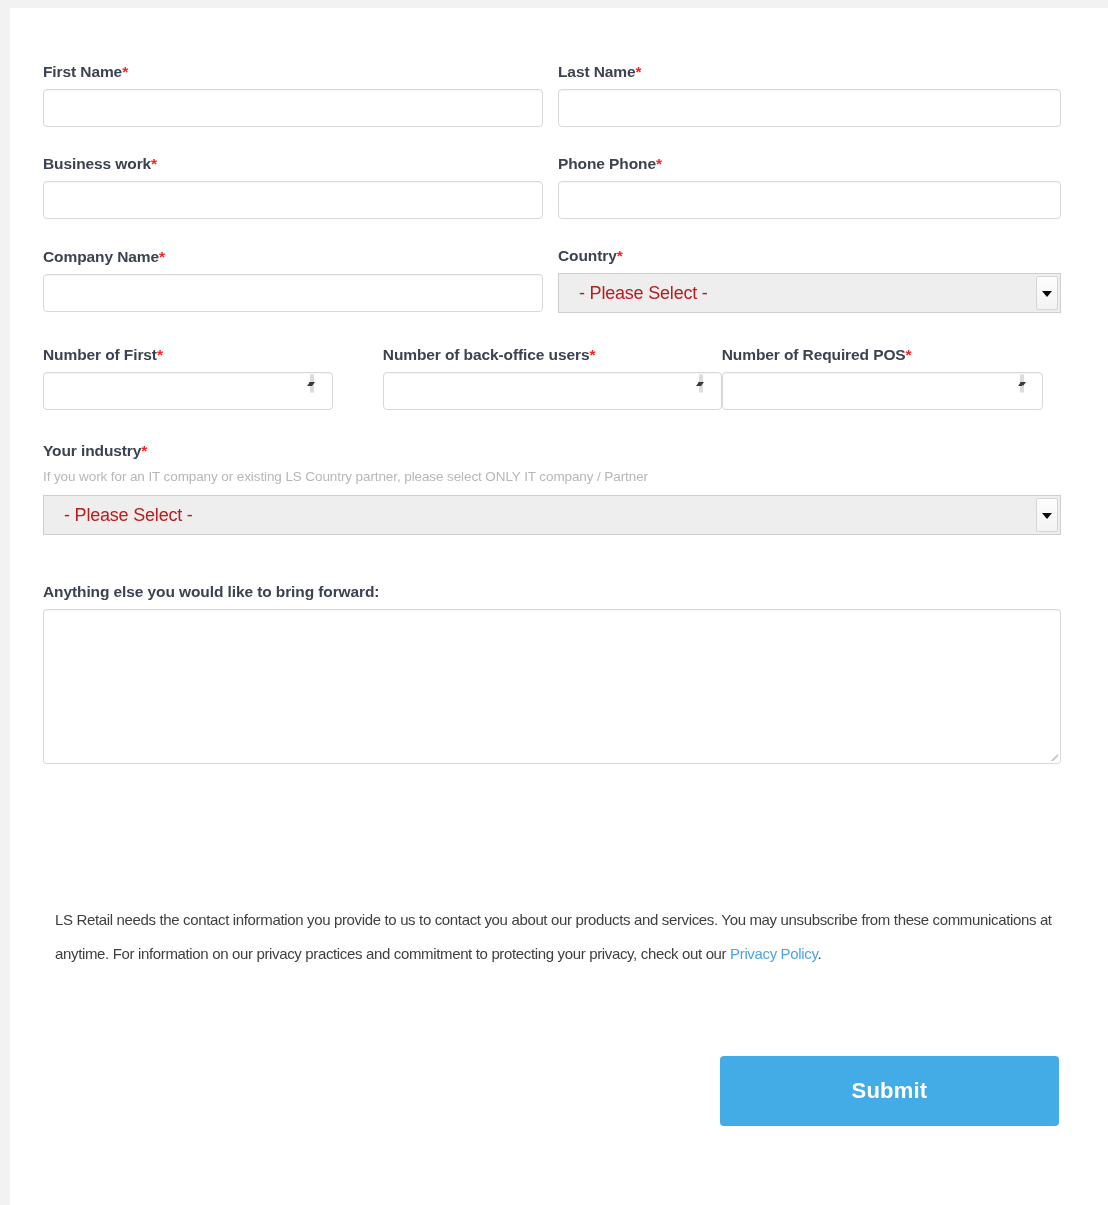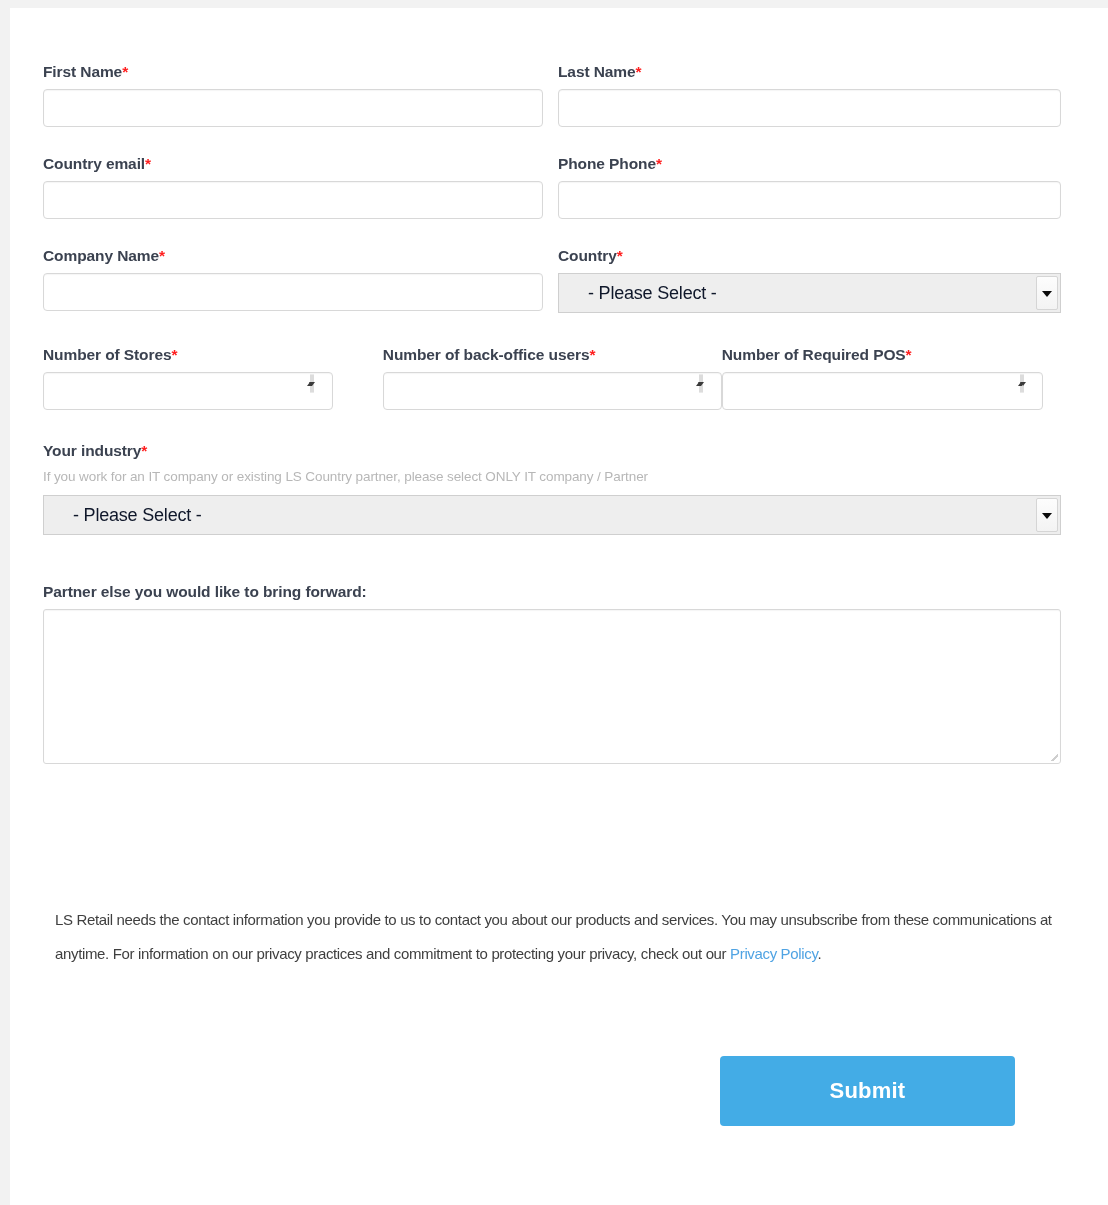--- a/index.html
+++ b/index.html
@@ -28,20 +28,21 @@
     position: absolute;
     left: 33px;
     top: 55px;
     width: 1020px;
   }
 
   
   .row {
     display: flex;
     width: 1018px;
+    align-items: center;
   }
 
   .field {
     box-sizing: border-box;
   }
 
   .col-half { width: 515px; }
   .col-half.left  { padding-right: 15px; }
   .col-half.right { width: 503px; }
 
@@ -136,25 +137,25 @@
   .sel-wrap {
     position: relative;
     width: 100%;
     height: 40px;
     background: #eeeeee;
     border: 1px solid #cfcfcf;
     box-sizing: border-box;
   }
   .sel-value {
     position: absolute;
-    left: 29px;
+    left: 20px;
     top: 0;
     line-height: 38px;
     font-size: 18px;
-    color: #0f172a;
+    color: #b91c1c;
     letter-spacing: -0.2px;
   }
   .sel-btn {
     position: absolute;
     right: 2px;
     top: 2px;
     width: 22px;
     height: 34px;
     background: linear-gradient(to bottom, #fdfdfd 0%, #f3f3f3 100%);
     border: 1px solid #d5d5d5;
@@ -230,21 +231,21 @@
   .submit-row {
     position: absolute;
     left: 0;
     top: 1048px;
     width: 1098px;
   }
   .submit-btn {
     position: absolute;
     left: 710px;
     top: 0;
-    width: 295px;
+    width: 339px;
     height: 70px;
     background: #43ace6;
     border: none;
     border-radius: 4px;
     color: #ffffff;
     font-size: 22px;
     font-weight: bold;
     font-family: "Liberation Sans", sans-serif;
     letter-spacing: 0.2px;
     cursor: pointer;
@@ -272,21 +273,21 @@
       <div class="field col-half right">
         <div class="label"><span>Last Name</span><span class="req">*</span></div>
         <input class="txt" type="text" value="" style="">
       </div>
     </div>
 
     <div class="gap-1"></div>
 
     <div class="row">
       <div class="field col-half left">
-        <div class="label"><span>Country email</span><span class="req">*</span></div>
+        <div class="label"><span>Business work</span><span class="req">*</span></div>
         <input class="txt" type="text" value="" style="">
       </div>
       <div class="field col-half right">
         <div class="label"><span>Phone Phone</span><span class="req">*</span></div>
         <input class="txt" type="text" value="" style="">
       </div>
     </div>
 
     <div class="gap-2"></div>
 
@@ -303,21 +304,21 @@
               <i></i>
             </span>
         </div>
       </div>
     </div>
 
     <div class="gap-3"></div>
 
     <div class="row">
       <div class="field col-third g1">
-        <div class="label"><span>Number of Stores</span><span class="req">*</span></div>
+        <div class="label"><span>Number of First</span><span class="req">*</span></div>
         <div class="num-wrap">
           <input class="txt" type="text" value="" style="">
           <span class="spin">
             <span class="spin-btn up"><i></i></span>
             <span class="spin-btn down"><i></i></span>
           </span>
         </div>
       </div>
       <div class="field col-third">
         <div class="label"><span>Number of back-office users</span><span class="req">*</span></div>
@@ -350,21 +351,21 @@
         <span class="sel-value">- Please Select -</span>
         <span class="sel-btn">
             <i></i>
           </span>
       </div>
     </div>
 
     <div class="gap-5"></div>
 
     <div class="field" style="width:1018px;">
-      <div class="label">Partner else you would like to bring forward:</div>
+      <div class="label">Anything else you would like to bring forward:</div>
       <div class="ta-wrap">
         <textarea class="ta" style=""></textarea>
         <span class="grip"></span>
       </div>
     </div>
 
   </div>
 
   <p class="privacy"><span>LS Retail needs the contact information you provide to us to contact you about our products and services. You may unsubscribe from these communications at anytime. For information on our privacy practices and commitment to protecting your privacy, check out our </span><a href="#">Privacy Policy</a><span>.</span></p>
 

